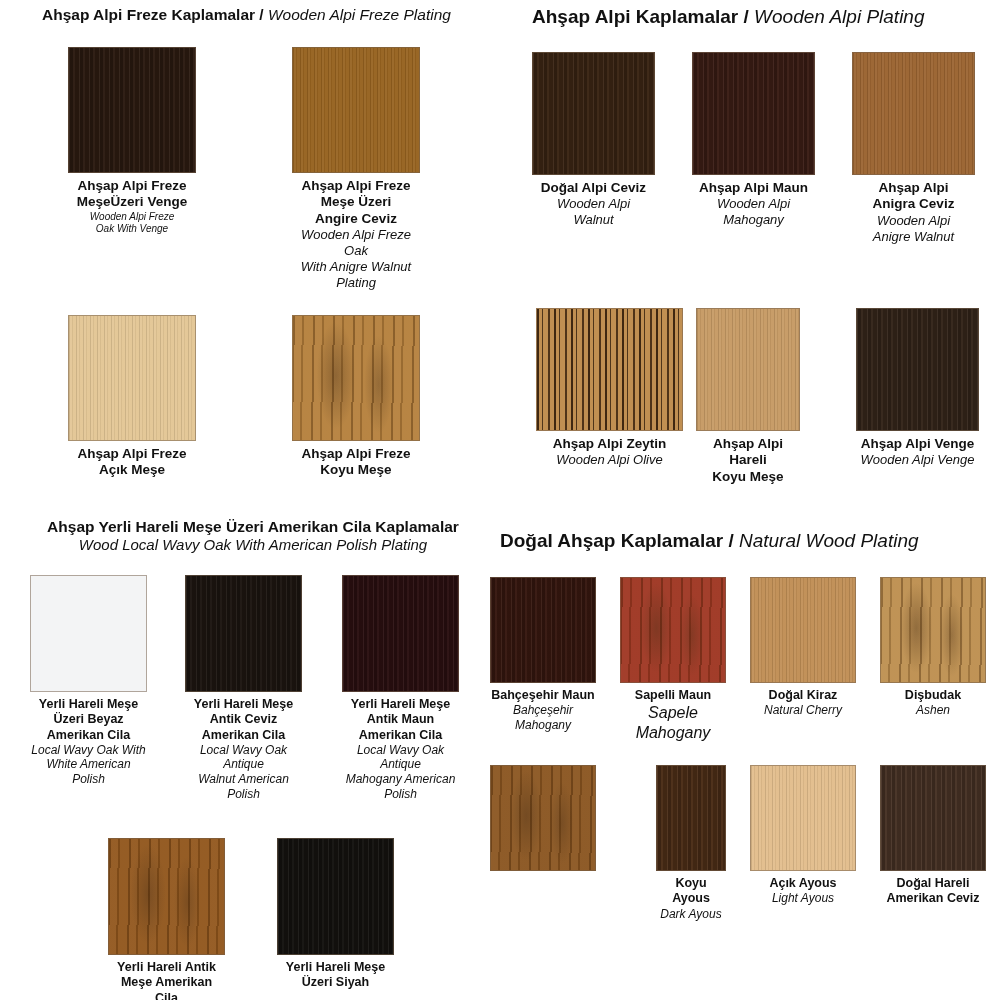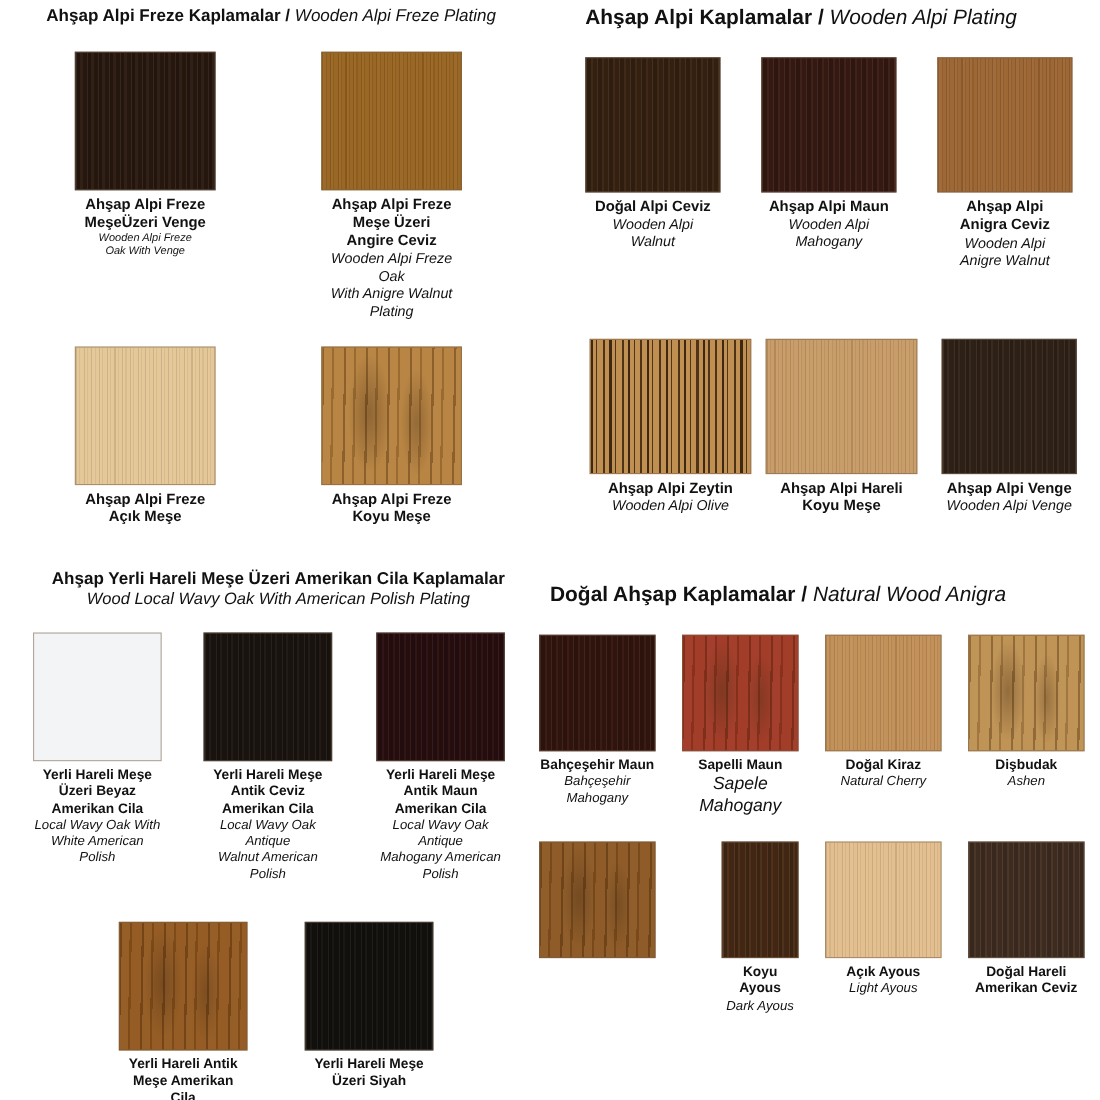--- a/index.html
+++ b/index.html
@@ -96,21 +96,21 @@
   <div class="sec-head head-alpi">
     <span class="tr">Ahşap Alpi Kaplamalar</span><span class="sep"> / </span><span class="en">Wooden Alpi Plating</span>
   </div>
 
   <div class="sec-head head-yerli">
     <span class="tr">Ahşap Yerli Hareli Meşe Üzeri Amerikan Cila Kaplamalar</span>
     <span class="en l2">Wood Local Wavy Oak With American Polish Plating</span>
   </div>
 
   <div class="sec-head head-dogal">
-    <span class="tr">Doğal Ahşap Kaplamalar</span><span class="sep"> / </span><span class="en">Natural Wood Anigra</span>
+    <span class="tr">Doğal Ahşap Kaplamalar</span><span class="sep"> / </span><span class="en">Natural Wood Plating</span>
   </div>
 
   <div id="swatch-host">
       <div class="cell" style="left: 68px; top: 47px; width: 128px;">
         <div class="sw dark-grain" style="height: 126px; background: rgb(43, 26, 16);"></div>
         <div class="lbl">
           <span class="tr" style="font-size: 13.5px;">Ahşap Alpi Freze<br>MeşeÜzeri Venge</span>
           <span class="en" style="font-size: 10px;">Wooden Alpi Freze<br>Oak With Venge</span>
         </div>
       </div>
@@ -154,21 +154,21 @@
           <span class="en" style="font-size: 13px;">Wooden Alpi<br>Anigre Walnut</span>
         </div>
       </div>
       <div class="cell" style="left: 536px; top: 308px; width: 147px;">
         <div class="sw stripe-strong" style="height: 123px; background: rgb(192, 143, 82);"></div>
         <div class="lbl">
           <span class="tr" style="font-size: 13.5px;">Ahşap Alpi Zeytin</span>
           <span class="en" style="font-size: 13px;">Wooden Alpi Olive</span>
         </div>
       </div>
-      <div class="cell" style="left: 696px; top: 308px; width: 138px;">
+      <div class="cell" style="left: 696px; top: 308px; width: 104px;">
         <div class="sw " style="height: 123px; background: rgb(198, 154, 100);"></div>
         <div class="lbl">
           <span class="tr" style="font-size: 13.5px;">Ahşap Alpi Hareli<br>Koyu Meşe</span>
         </div>
       </div>
       <div class="cell" style="left: 856px; top: 308px; width: 123px;">
         <div class="sw dark-grain" style="height: 123px; background: rgb(51, 36, 25);"></div>
         <div class="lbl">
           <span class="tr" style="font-size: 13.5px;">Ahşap Alpi Venge</span>
           <span class="en" style="font-size: 13px;">Wooden Alpi Venge</span>

